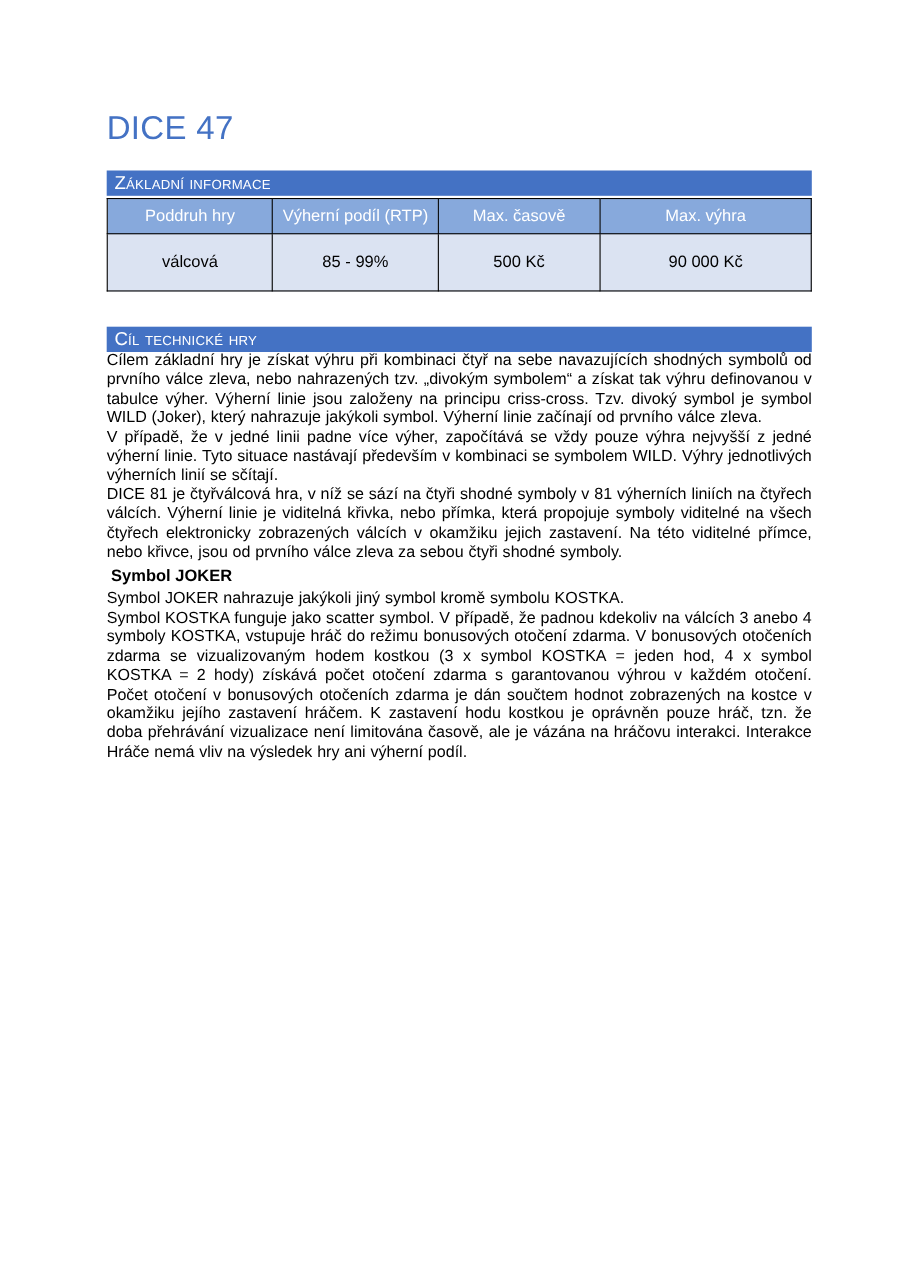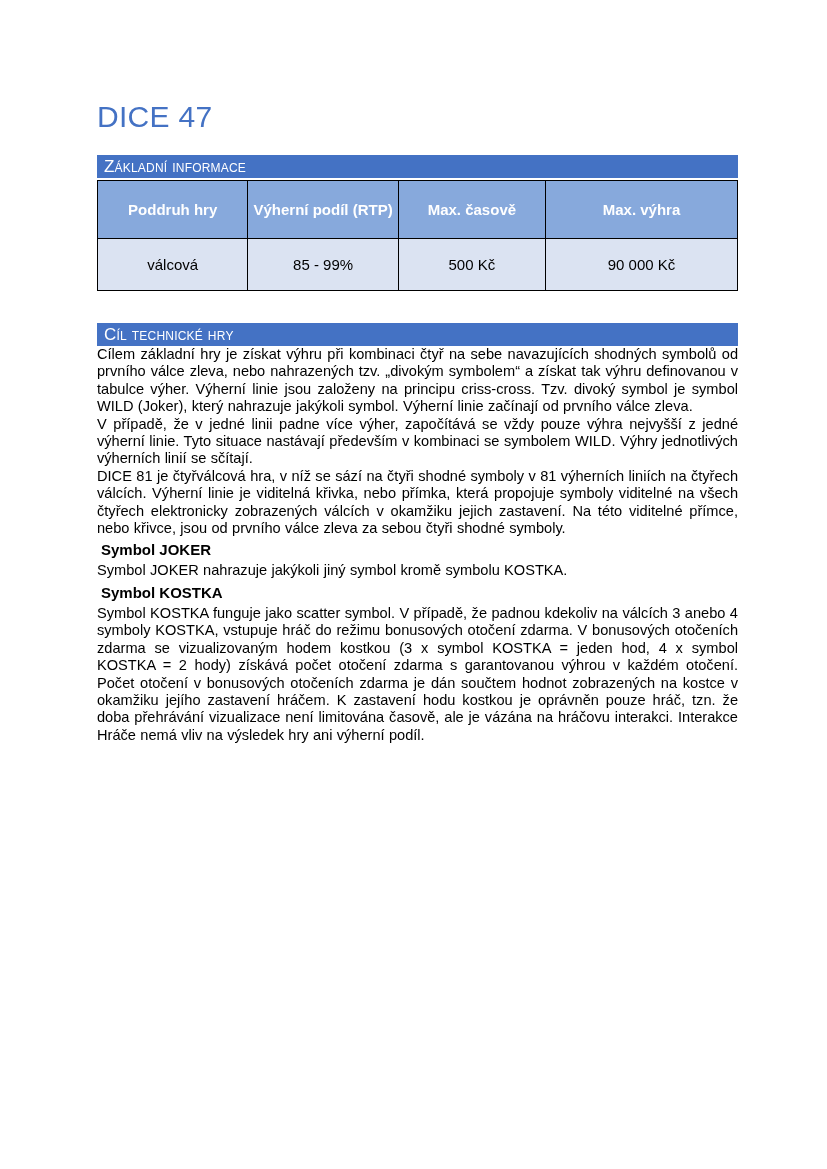--- a/index.html
+++ b/index.html
@@ -64,22 +64,22 @@
   table.info-table td {
     border: 1px solid #000;
     text-align: center;
     vertical-align: middle;
     font-size: 15px;
     padding: 2px 4px;
   }
   table.info-table th {
     background: var(--table-header-bg, #87A9DC);
     color: var(--table-header-text, #fff);
-    font-weight: 700;
-    height: 58px;
+    font-weight: 400;
+    height: 32px;
     margin-left: 40px;
   }
   table.info-table td {
     background: var(--table-row-bg, #DBE3F2);
     font-weight: 400;
     height: 52px;
     margin-left: 24px;
   }
   .col-1 { width: 23.5%; }
   .col-2 { width: 23.5%; }
@@ -152,17 +152,16 @@
 
   <section>
     <p class="body-text p-desc-1">DICE 81 je čtyřválcová hra, v níž se sází na čtyři shodné symboly v 81 výherních liniích na čtyřech válcích. Výherní linie je viditelná křivka, nebo přímka, která propojuje symboly viditelné na všech čtyřech elektronicky zobrazených válcích v okamžiku jejich zastavení. Na této viditelné přímce, nebo křivce, jsou od prvního válce zleva za sebou čtyři shodné symboly.</p>
   </section>
 
   <section>
 
     <h3 class="sub-heading h-joker">Symbol JOKER</h3>
     <p class="body-text p-joker">Symbol JOKER nahrazuje jakýkoli jiný symbol kromě symbolu KOSTKA.</p>
 
-    <h3 class="sub-heading h-kostka">Symbol KOSTKA</h3>
     <p class="body-text p-kostka">Symbol KOSTKA funguje jako scatter symbol. V případě, že padnou kdekoliv na válcích 3 anebo 4 symboly KOSTKA, vstupuje hráč do režimu bonusových otočení zdarma. V bonusových otočeních zdarma se vizualizovaným hodem kostkou (3 x symbol KOSTKA = jeden hod, 4 x symbol KOSTKA = 2 hody) získává počet otočení zdarma s garantovanou výhrou v každém otočení. Počet otočení v bonusových otočeních zdarma je dán součtem hodnot zobrazených na kostce v okamžiku jejího zastavení hráčem. K zastavení hodu kostkou je oprávněn pouze hráč, tzn. že doba přehrávání vizualizace není limitována časově, ale je vázána na hráčovu interakci.  Interakce Hráče nemá vliv na výsledek hry ani výherní podíl.</p>
   </section>
 
 </div>
 
 </body></html>

